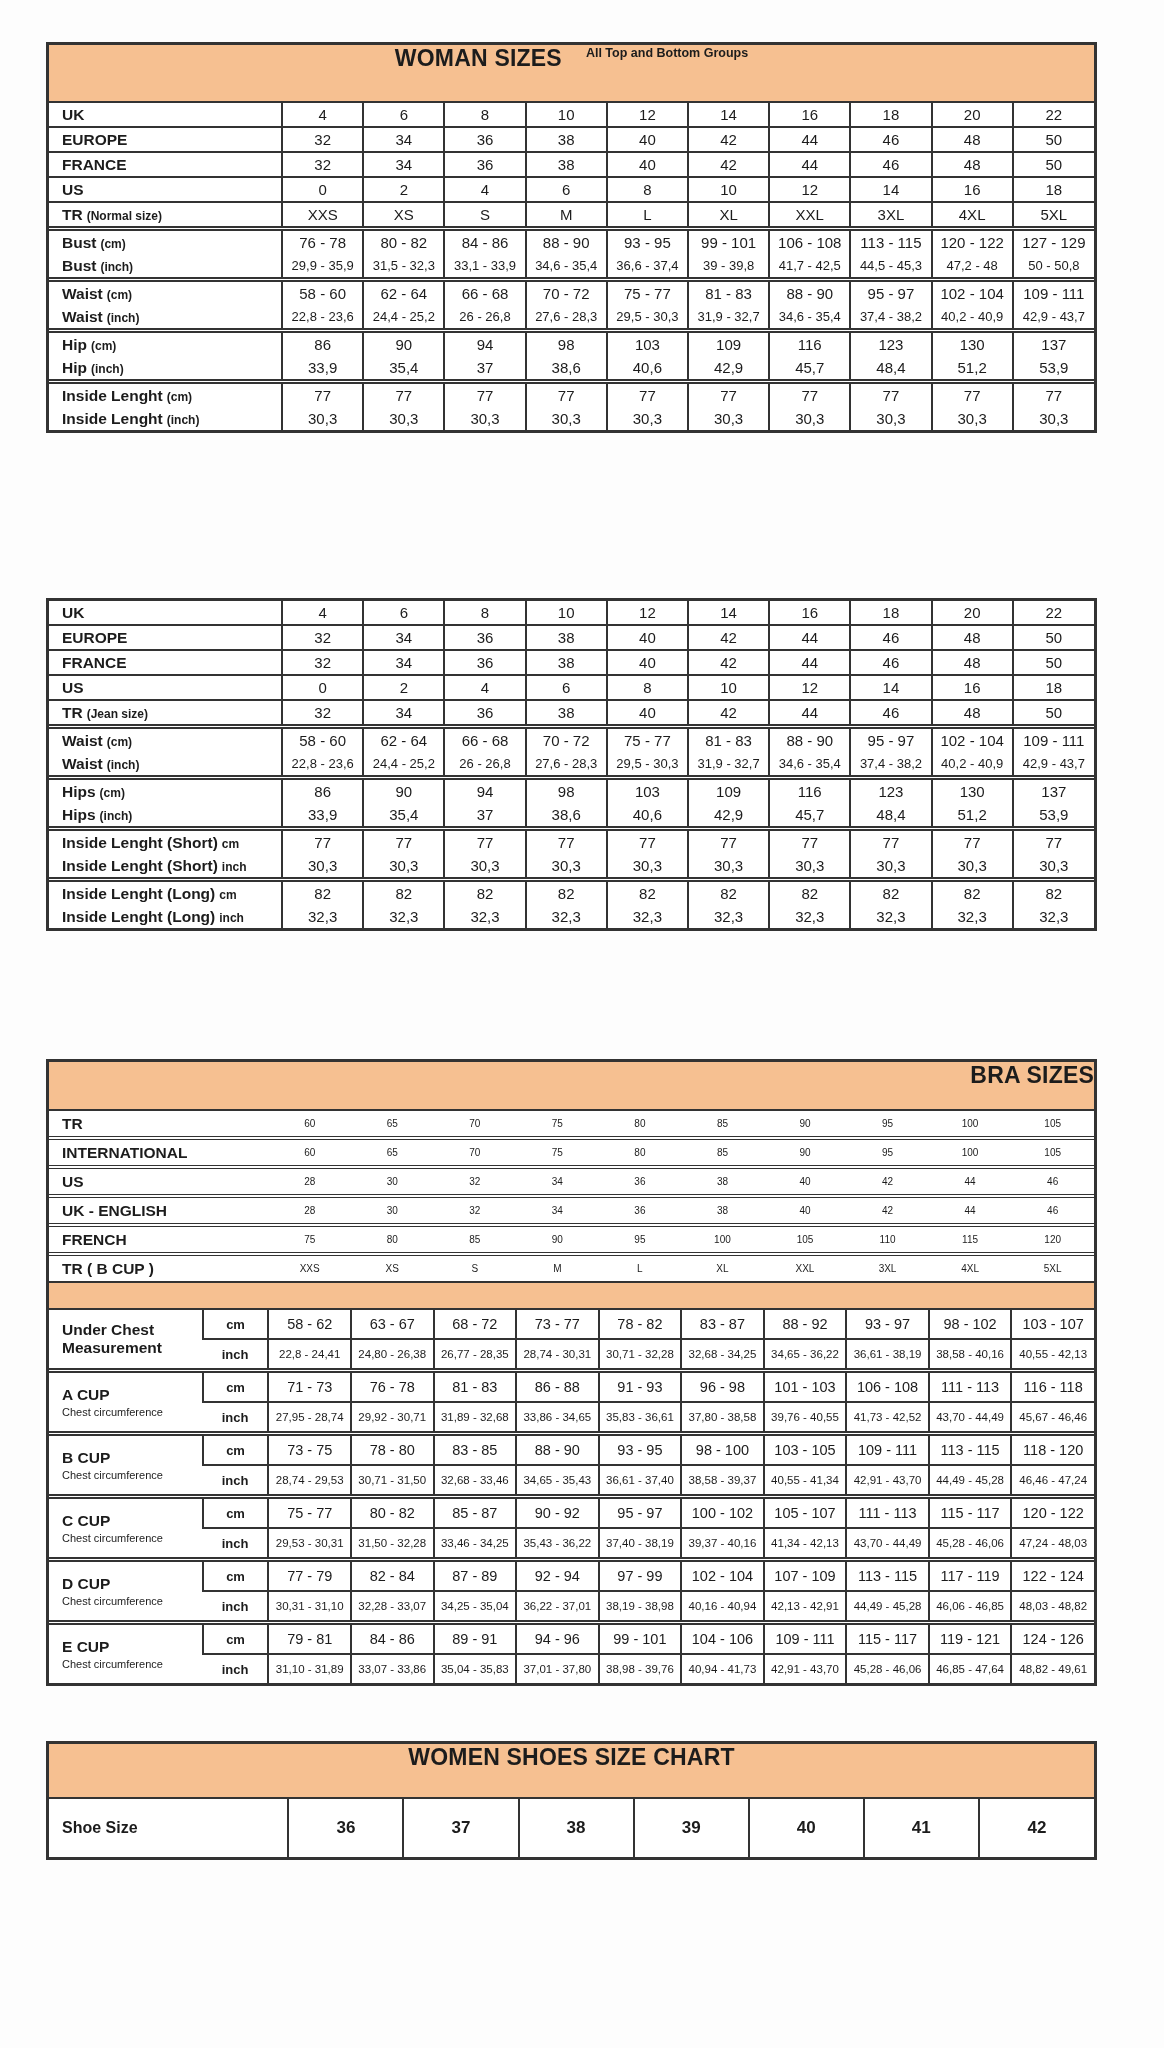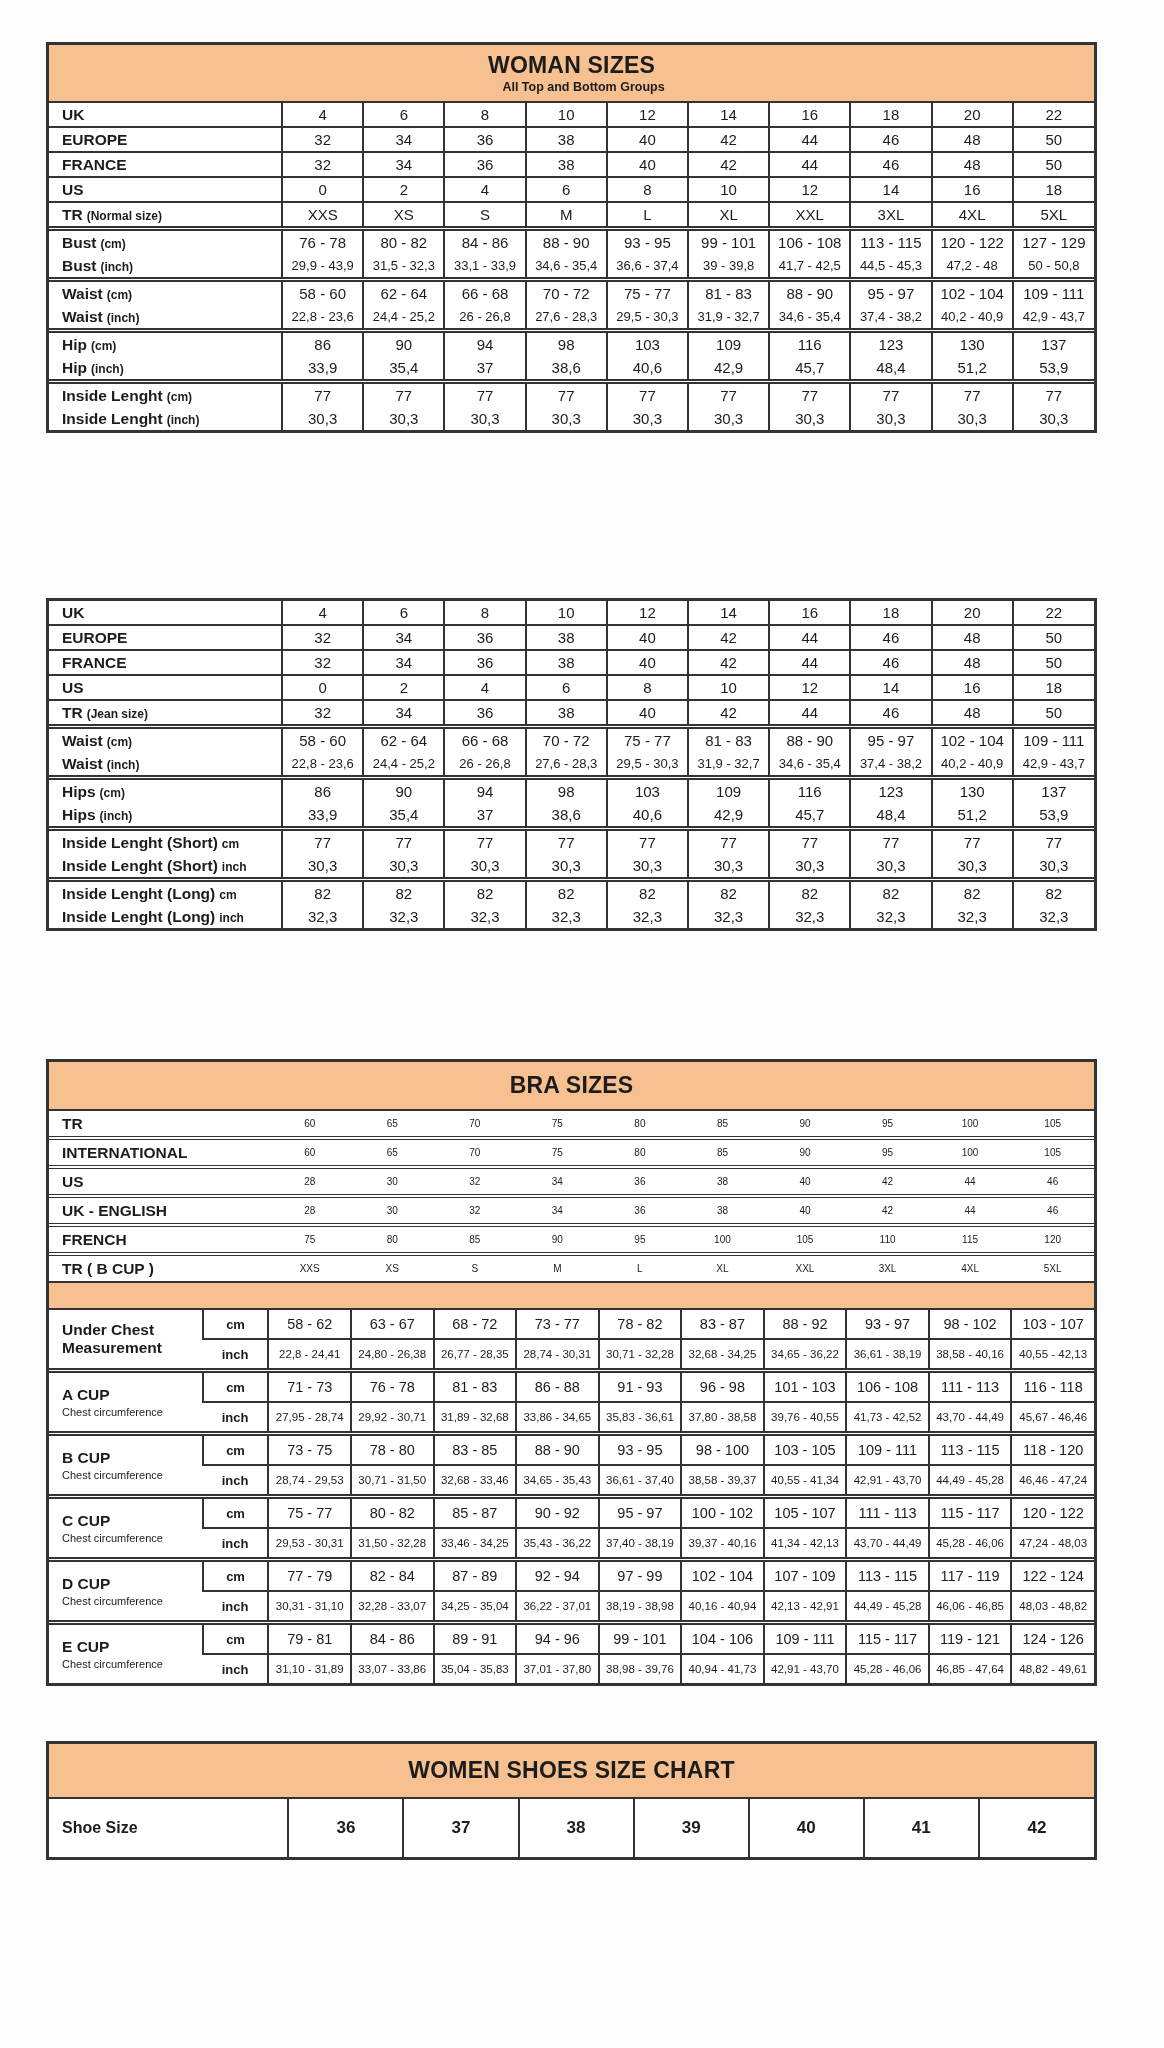--- a/index.html
+++ b/index.html
@@ -2,24 +2,24 @@
 <html><head>
 <meta charset="utf-8">
 <style>
   html,body{margin:0;padding:0;background:#fdfdfd;}
   body{width:1164px;height:2048px;overflow:hidden;font-family:"Liberation Sans",sans-serif;color:#1c1c1c;}
   .page{padding:42px 67px 0 46px;}
   .tbox{border:3px solid #333;background:#fff;}
   .mb1{margin-bottom:165px;}
   .mb2{margin-bottom:128px;}
   .mb3{margin-bottom:55px;}
-  .thead{background:#F6C091;border-bottom:2px solid #333;text-align:center;display:flex;flex-direction:column;justify-content:center;}
+  .thead{background:#F6C091;border-bottom:2px solid #333;text-align:center;display:flex;flex-direction:row;justify-content:center;}
   .h-t1{height:56px;}
   .h-t2{height:44px;}
-  .h-bra{height:47px;}
+  .h-bra{height:47px;justify-content:flex-end;}
   .h-shoes{height:53px;}
   .title{font-weight:bold;font-size:23px;letter-spacing:.2px;}
   .subtitle{font-weight:bold;font-size:12.5px;margin-top:1px;padding-left:24px;}
   table{border-collapse:collapse;width:100%;table-layout:fixed;}
   td{border-left:2px solid #333;border-top:2px solid #333;text-align:center;padding:0 2px;
      white-space:nowrap;overflow:hidden;font-size:15px;height:23px;}
   td:first-child{border-left:none;margin-top:36px;}
   tr:first-child>td{border-top:none;}
   tr.gt>td{border-top:5px double #333;}
   tr.gs>td{border-top:2px solid #333;}
@@ -139,21 +139,21 @@
             <td class="val">88 - 90</td>
             <td class="val">93 - 95</td>
             <td class="val">99 - 101</td>
             <td class="val">106 - 108</td>
             <td class="val">113 - 115</td>
             <td class="val">120 - 122</td>
             <td class="val">127 - 129</td>
           </tr>
           <tr class="nt sm">
             <td class="lbl"><span class="main">Bust</span><span class="sub">(inch)</span></td>
-            <td class="val">29,9 - 43,9</td>
+            <td class="val">29,9 - 35,9</td>
             <td class="val">31,5 - 32,3</td>
             <td class="val">33,1 - 33,9</td>
             <td class="val">34,6 - 35,4</td>
             <td class="val">36,6 - 37,4</td>
             <td class="val">39 - 39,8</td>
             <td class="val">41,7 - 42,5</td>
             <td class="val">44,5 - 45,3</td>
             <td class="val">47,2 - 48</td>
             <td class="val">50 - 50,8</td>
           </tr>

